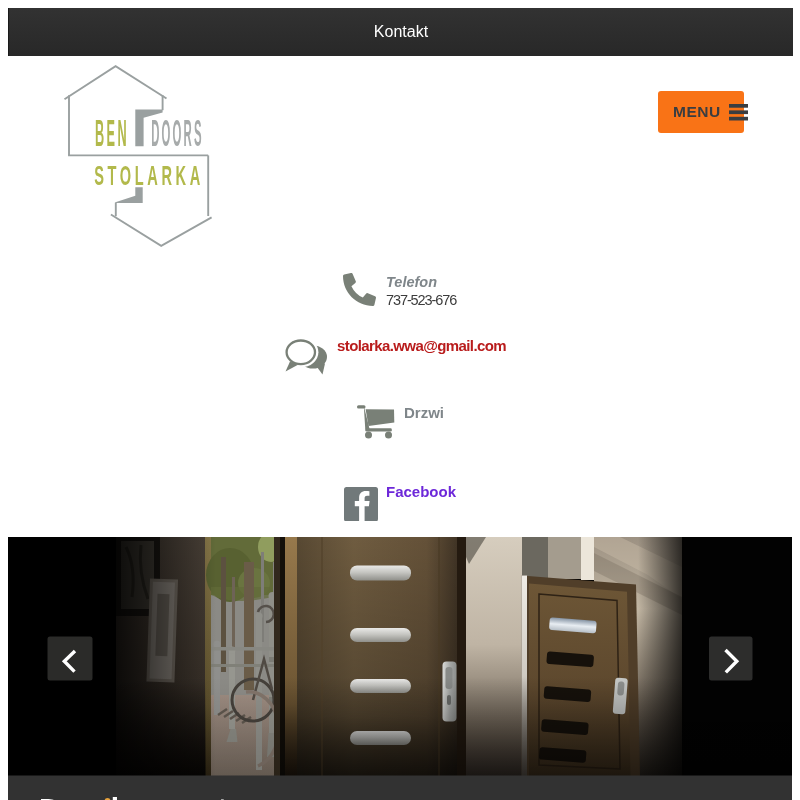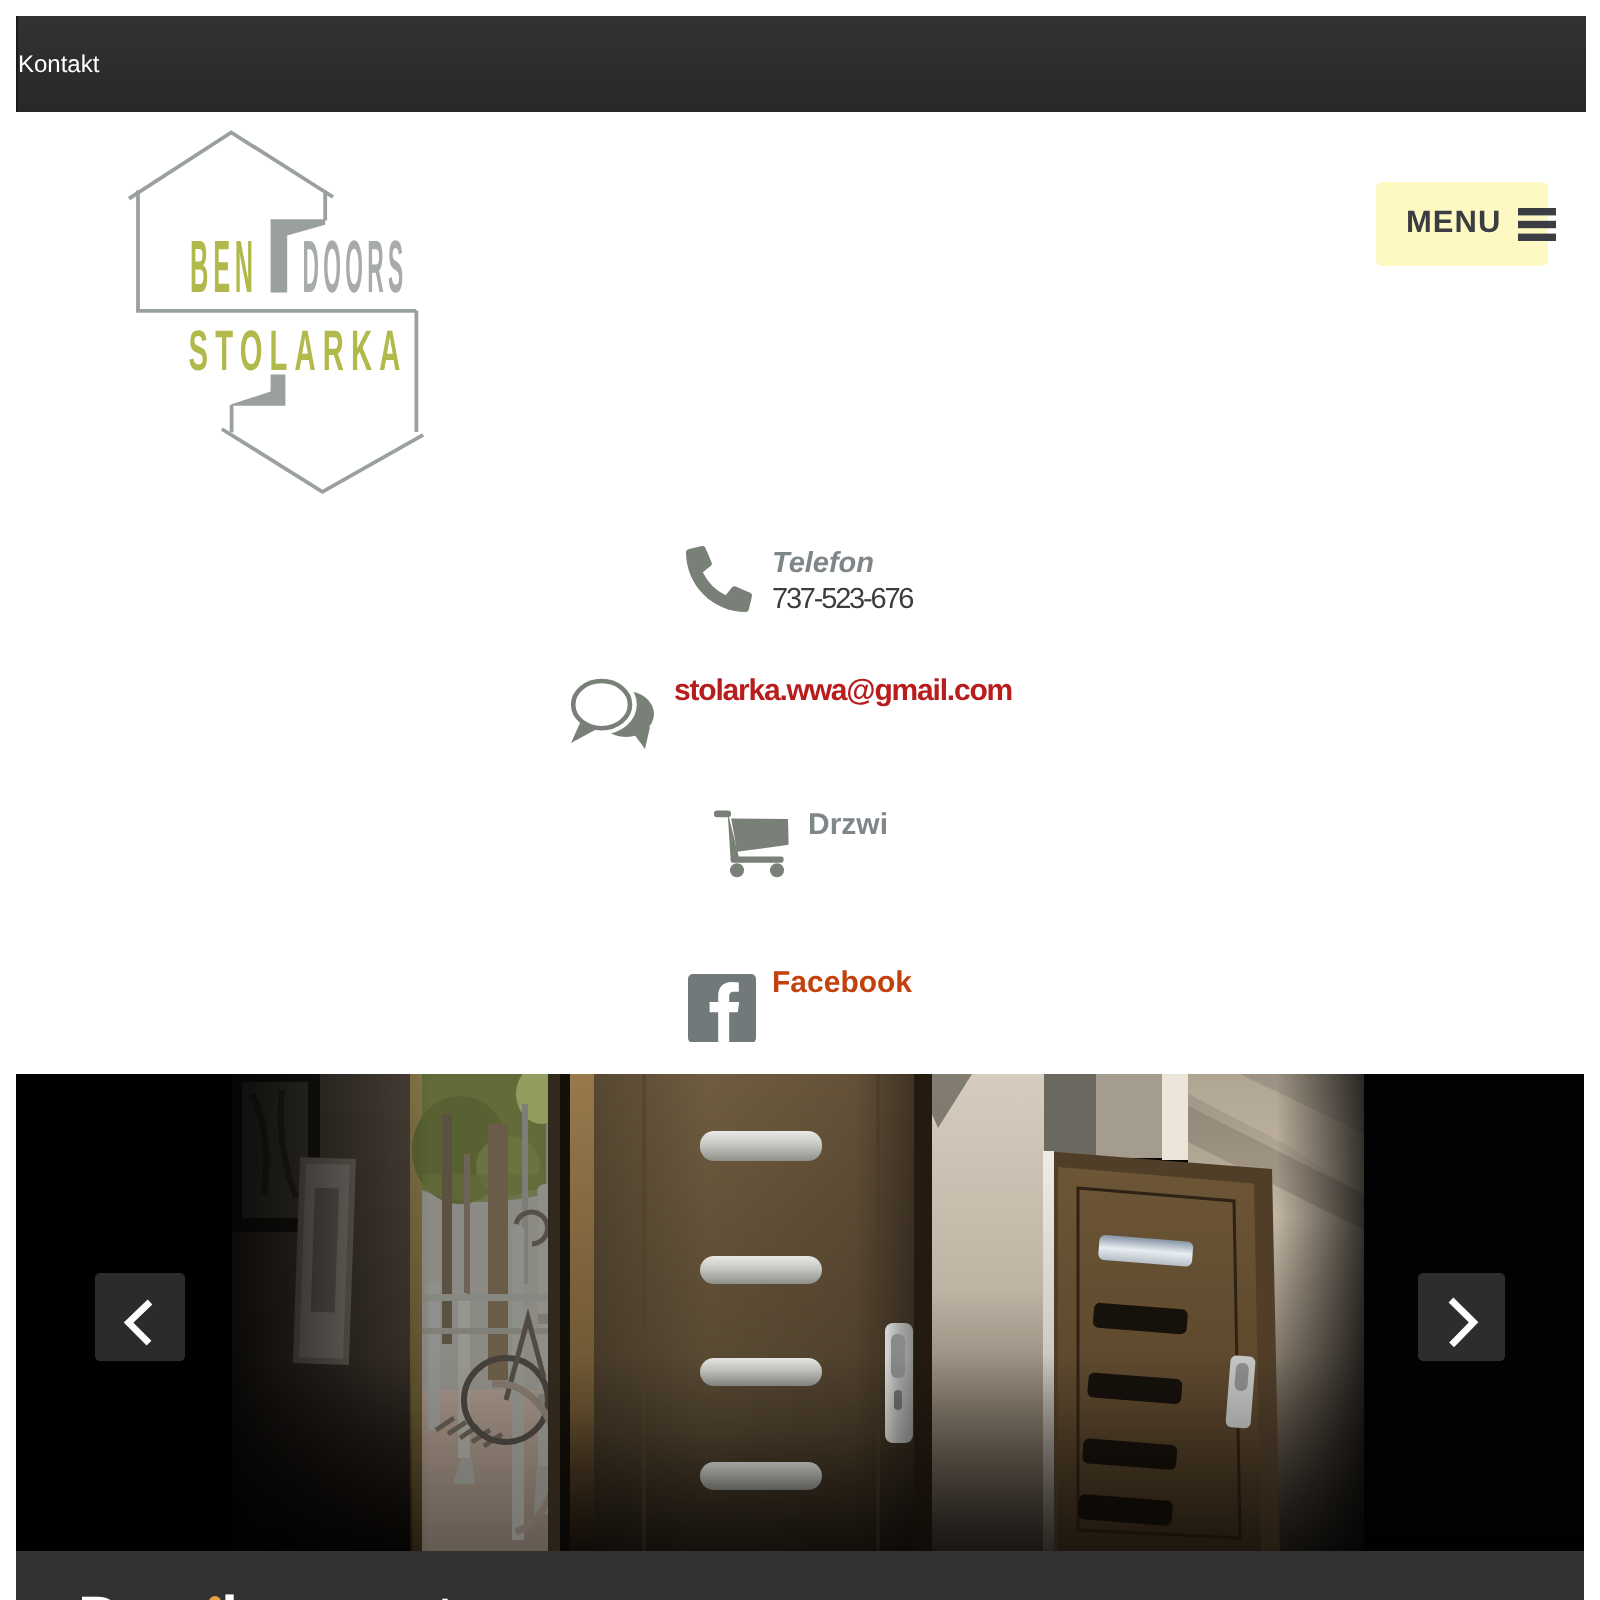--- a/index.html
+++ b/index.html
@@ -3,21 +3,21 @@
 <meta charset="utf-8">
 <style>
 html,body{margin:0;padding:0;background:#fff;width:800px;height:800px;overflow:hidden;}
 body{font-family:"Liberation Sans",sans-serif;position:relative;}
 .abs{position:absolute;}
 </style>
 </head>
 <body>
 
 <div class="abs" style="left:8px;top:8px;width:784px;height:48px;background:linear-gradient(#323232,#282828);border-left:1px solid #1a1a1a;">
-  <div style="line-height:48px;color:#ffffff;font-size:12px;">Kontakt</div>
+  <div style="text-align:center;line-height:48px;color:#ffffff;font-size:16px;">Kontakt</div>
 </div>
 
 <svg class="abs" style="left:55px;top:60px;" width="165" height="195" viewBox="55 60 165 195">
 
   <path d="M64.5,99.3 L115.6,66.2 L166.5,98.5" fill="none" stroke="#9aa0a0" stroke-width="1.9"></path>
 
   <path d="M69,95.2 V155.4" fill="none" stroke="#9aa0a0" stroke-width="1.9"></path>
 
   <path d="M162.6,95.2 V110.2" fill="none" stroke="#9aa0a0" stroke-width="1.9"></path>
 
@@ -33,21 +33,21 @@
 
   <path d="M135.3,187.2 L135.3,195.8 L115.4,202.2 L115.4,202.9 L142.7,202.9 L142.7,187.2 Z" fill="#9aa0a0"></path>
 
   <text x="95" y="146.2" font-size="37" font-weight="bold" fill="#b2b94b" letter-spacing="7" textLength="34" lengthAdjust="spacingAndGlyphs">BEN</text>
 
   <text x="151.2" y="146.2" font-size="37" font-weight="bold" fill="#a7abab" letter-spacing="7" textLength="52.5" lengthAdjust="spacingAndGlyphs">DOORS</text>
 
   <text x="94.3" y="184.8" font-size="28.5" font-weight="bold" fill="#b2b94b" letter-spacing="7" textLength="109.5" lengthAdjust="spacingAndGlyphs">STOLARKA</text>
 </svg>
 
-<div class="abs" style="left:688px;top:91px;width:86px;height:42px;background:#fef9c3;border-radius:3px;">
+<div class="abs" style="left:658px;top:91px;width:86px;height:42px;background:#f97316;border-radius:3px;">
   <span class="abs" style="left:15px;top:0;line-height:42px;font-size:15.5px;font-weight:bold;color:#3a3d41;letter-spacing:0.5px;">MENU</span>
 
   <svg class="abs" style="left:71px;top:13px;" width="20" height="17" viewBox="0 0 20 17">
     <rect x="0" y="0" width="19" height="3.7" fill="#3a3d41"></rect>
     <rect x="0" y="6.4" width="19" height="3.7" fill="#3a3d41"></rect>
     <rect x="0" y="12.8" width="19" height="3.7" fill="#3a3d41"></rect>
   </svg>
 </div>
 
 <svg class="abs" style="left:343px;top:273px;" width="33" height="33" viewBox="0 0 512 512">
@@ -81,21 +81,21 @@
   </g>
 </svg>
 
 <div class="abs" style="left:404px;top:405.2px;line-height:1;font-size:15px;font-weight:bold;color:#7f868a;">Drzwi</div>
 
 <svg class="abs" style="left:344px;top:486.5px;" width="34" height="34.5" viewBox="0 0 34 34.5">
   <rect x="0" y="0" width="34" height="34.5" rx="2.5" fill="#71797a"></rect>
   <path fill="#ffffff" d="M25.4,4.3 c-1.1,-0.15 -2.5,-0.25 -3.7,-0.25 c-3.9,0 -6.6,2.4 -6.6,6.7 v3.2 h-4.3 v5.2 h4.3 v15.4 h5.5 v-15.4 h4.3 l0.7,-5.2 h-5 v-2.6 c0,-1.5 0.5,-2.5 2.5,-2.5 h2.3 Z"></path>
 </svg>
 
-<div class="abs" style="left:386px;top:484.3px;line-height:1;font-size:15px;font-weight:bold;color:#c2410c;">Facebook</div>
+<div class="abs" style="left:386px;top:484.3px;line-height:1;font-size:15px;font-weight:bold;color:#6d28d9;">Facebook</div>
 
 <svg class="abs" style="left:8px;top:537px;" width="784" height="263" viewBox="0 0 784 263">
   <defs>
     <linearGradient id="wallL" x1="0" y1="0" x2="0" y2="1">
       <stop offset="0" stop-color="#4a4138"></stop>
         <stop offset="0.6" stop-color="#3a322a"></stop>
         <stop offset="1" stop-color="#0e0a07"></stop>
     </linearGradient>
     <linearGradient id="wood1" x1="0" y1="0" x2="1" y2="0">
       <stop offset="0" stop-color="#574832"></stop>

